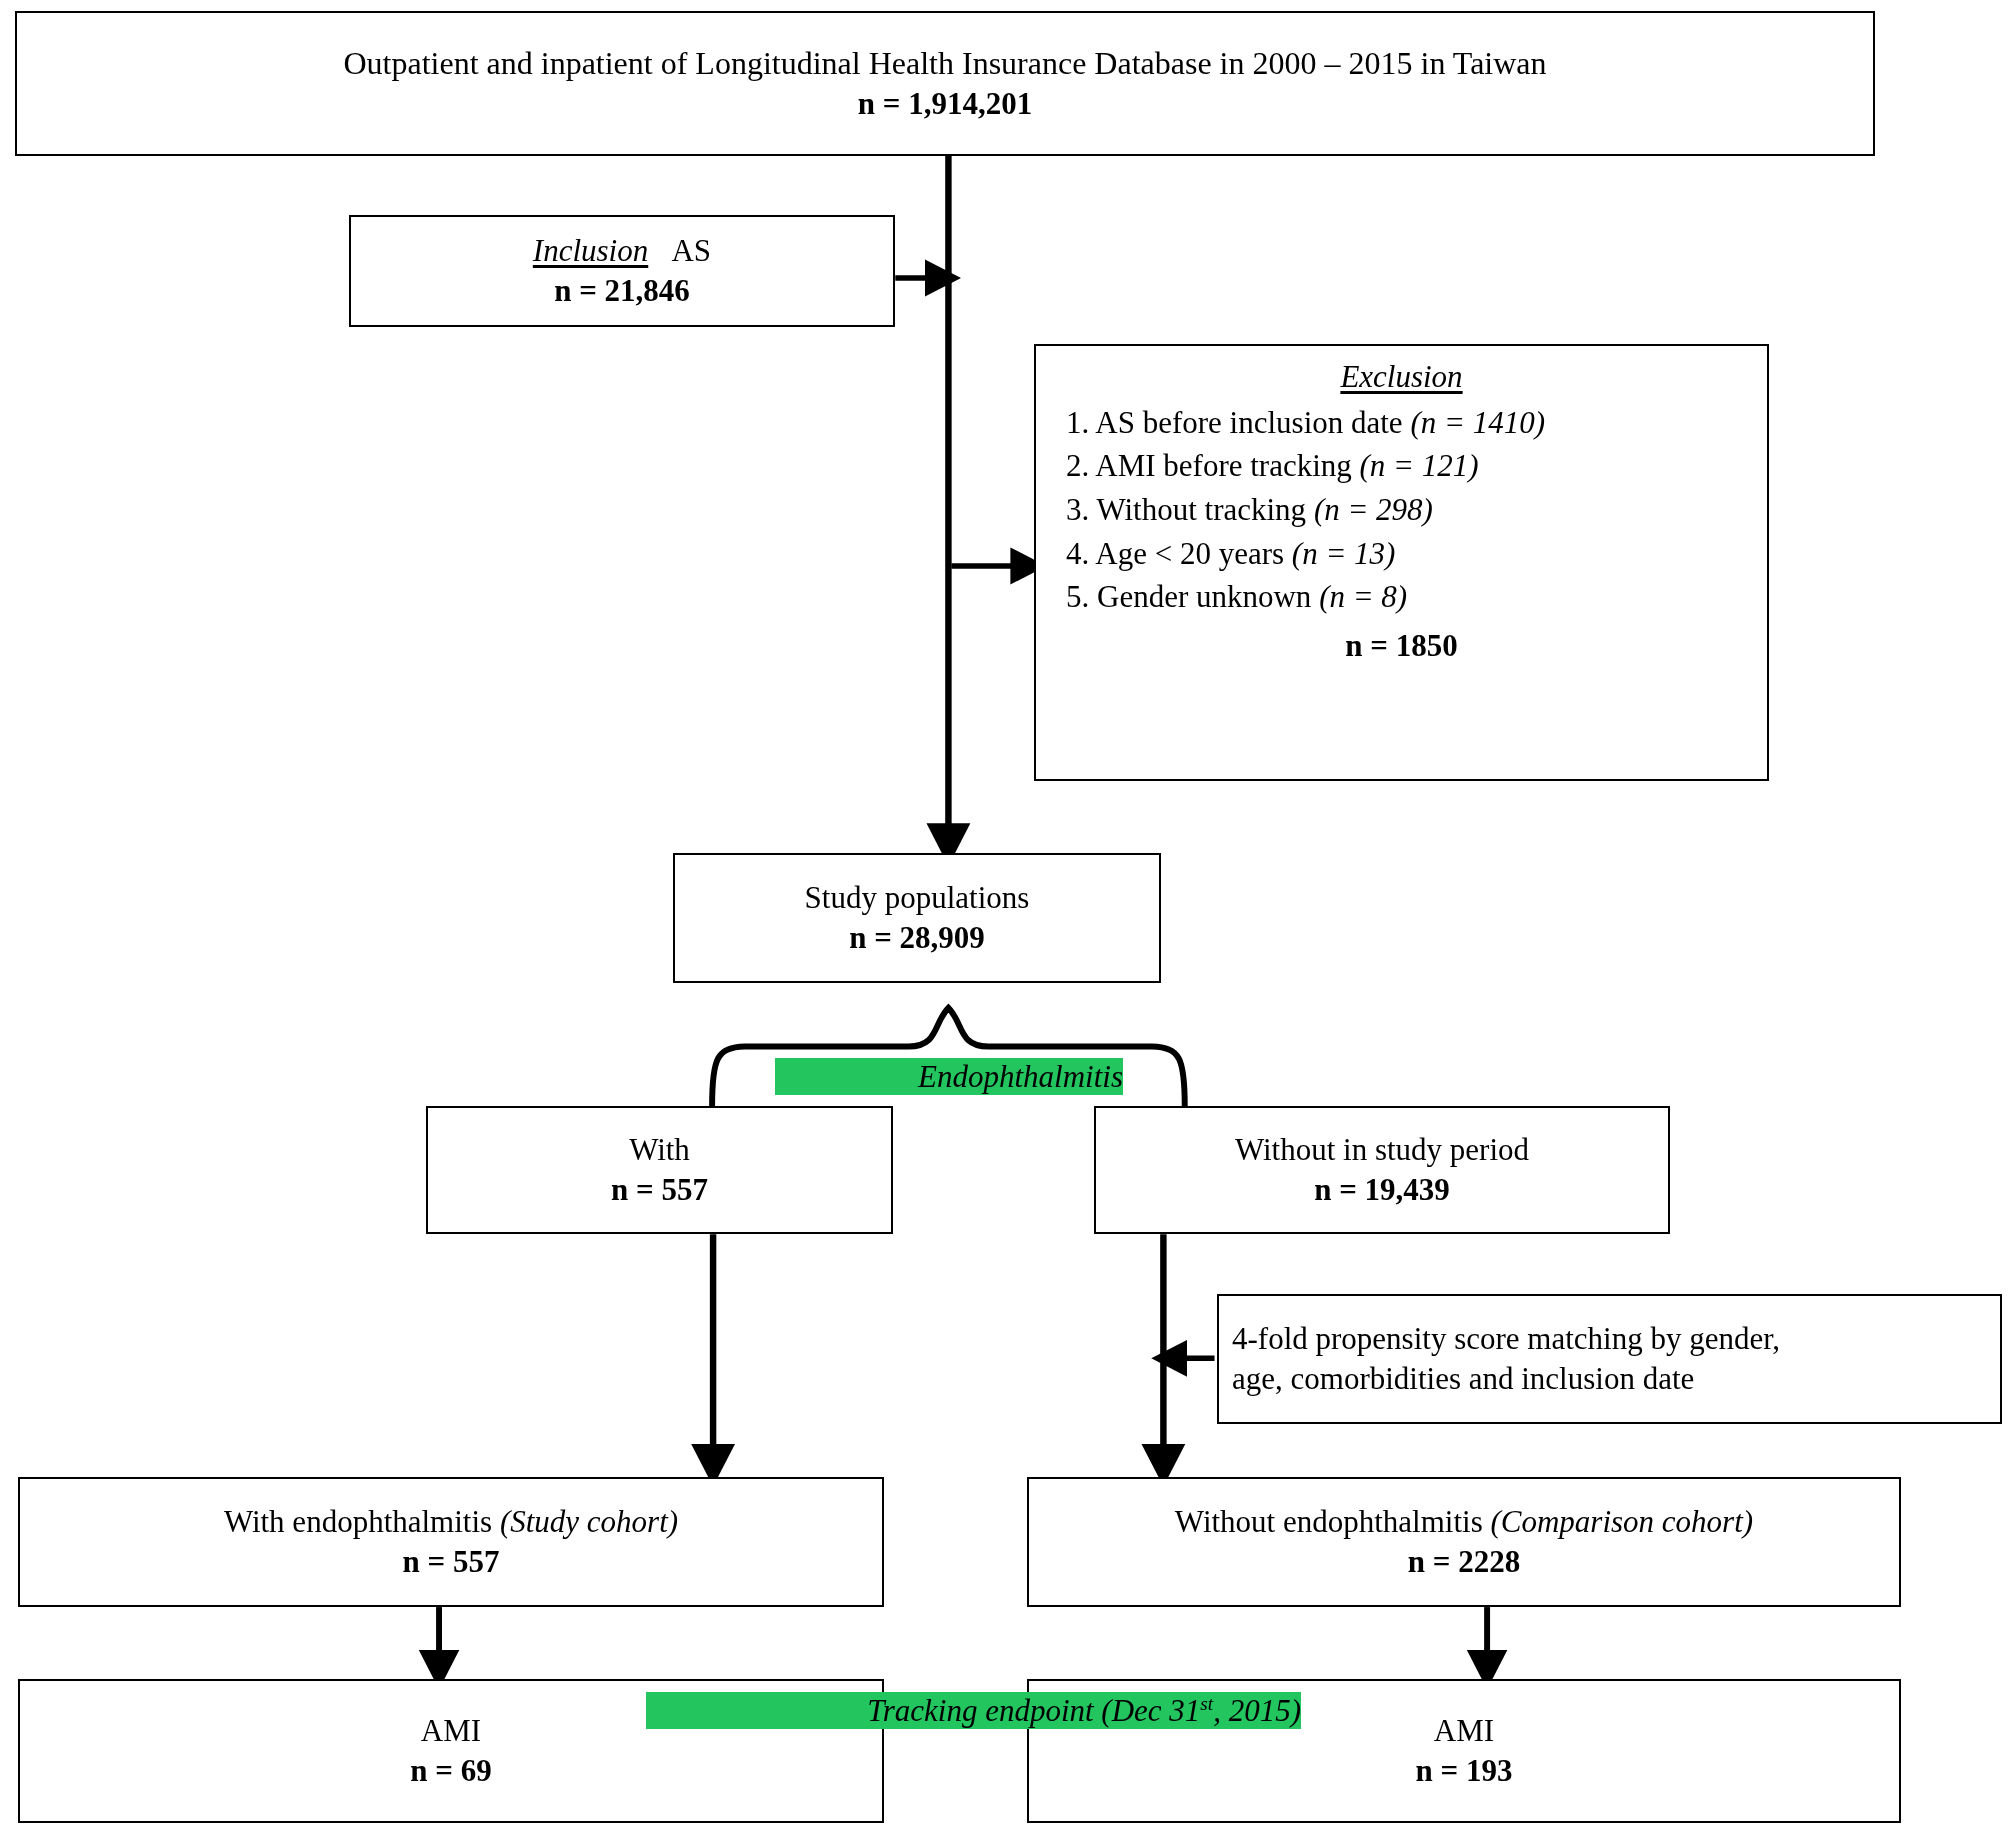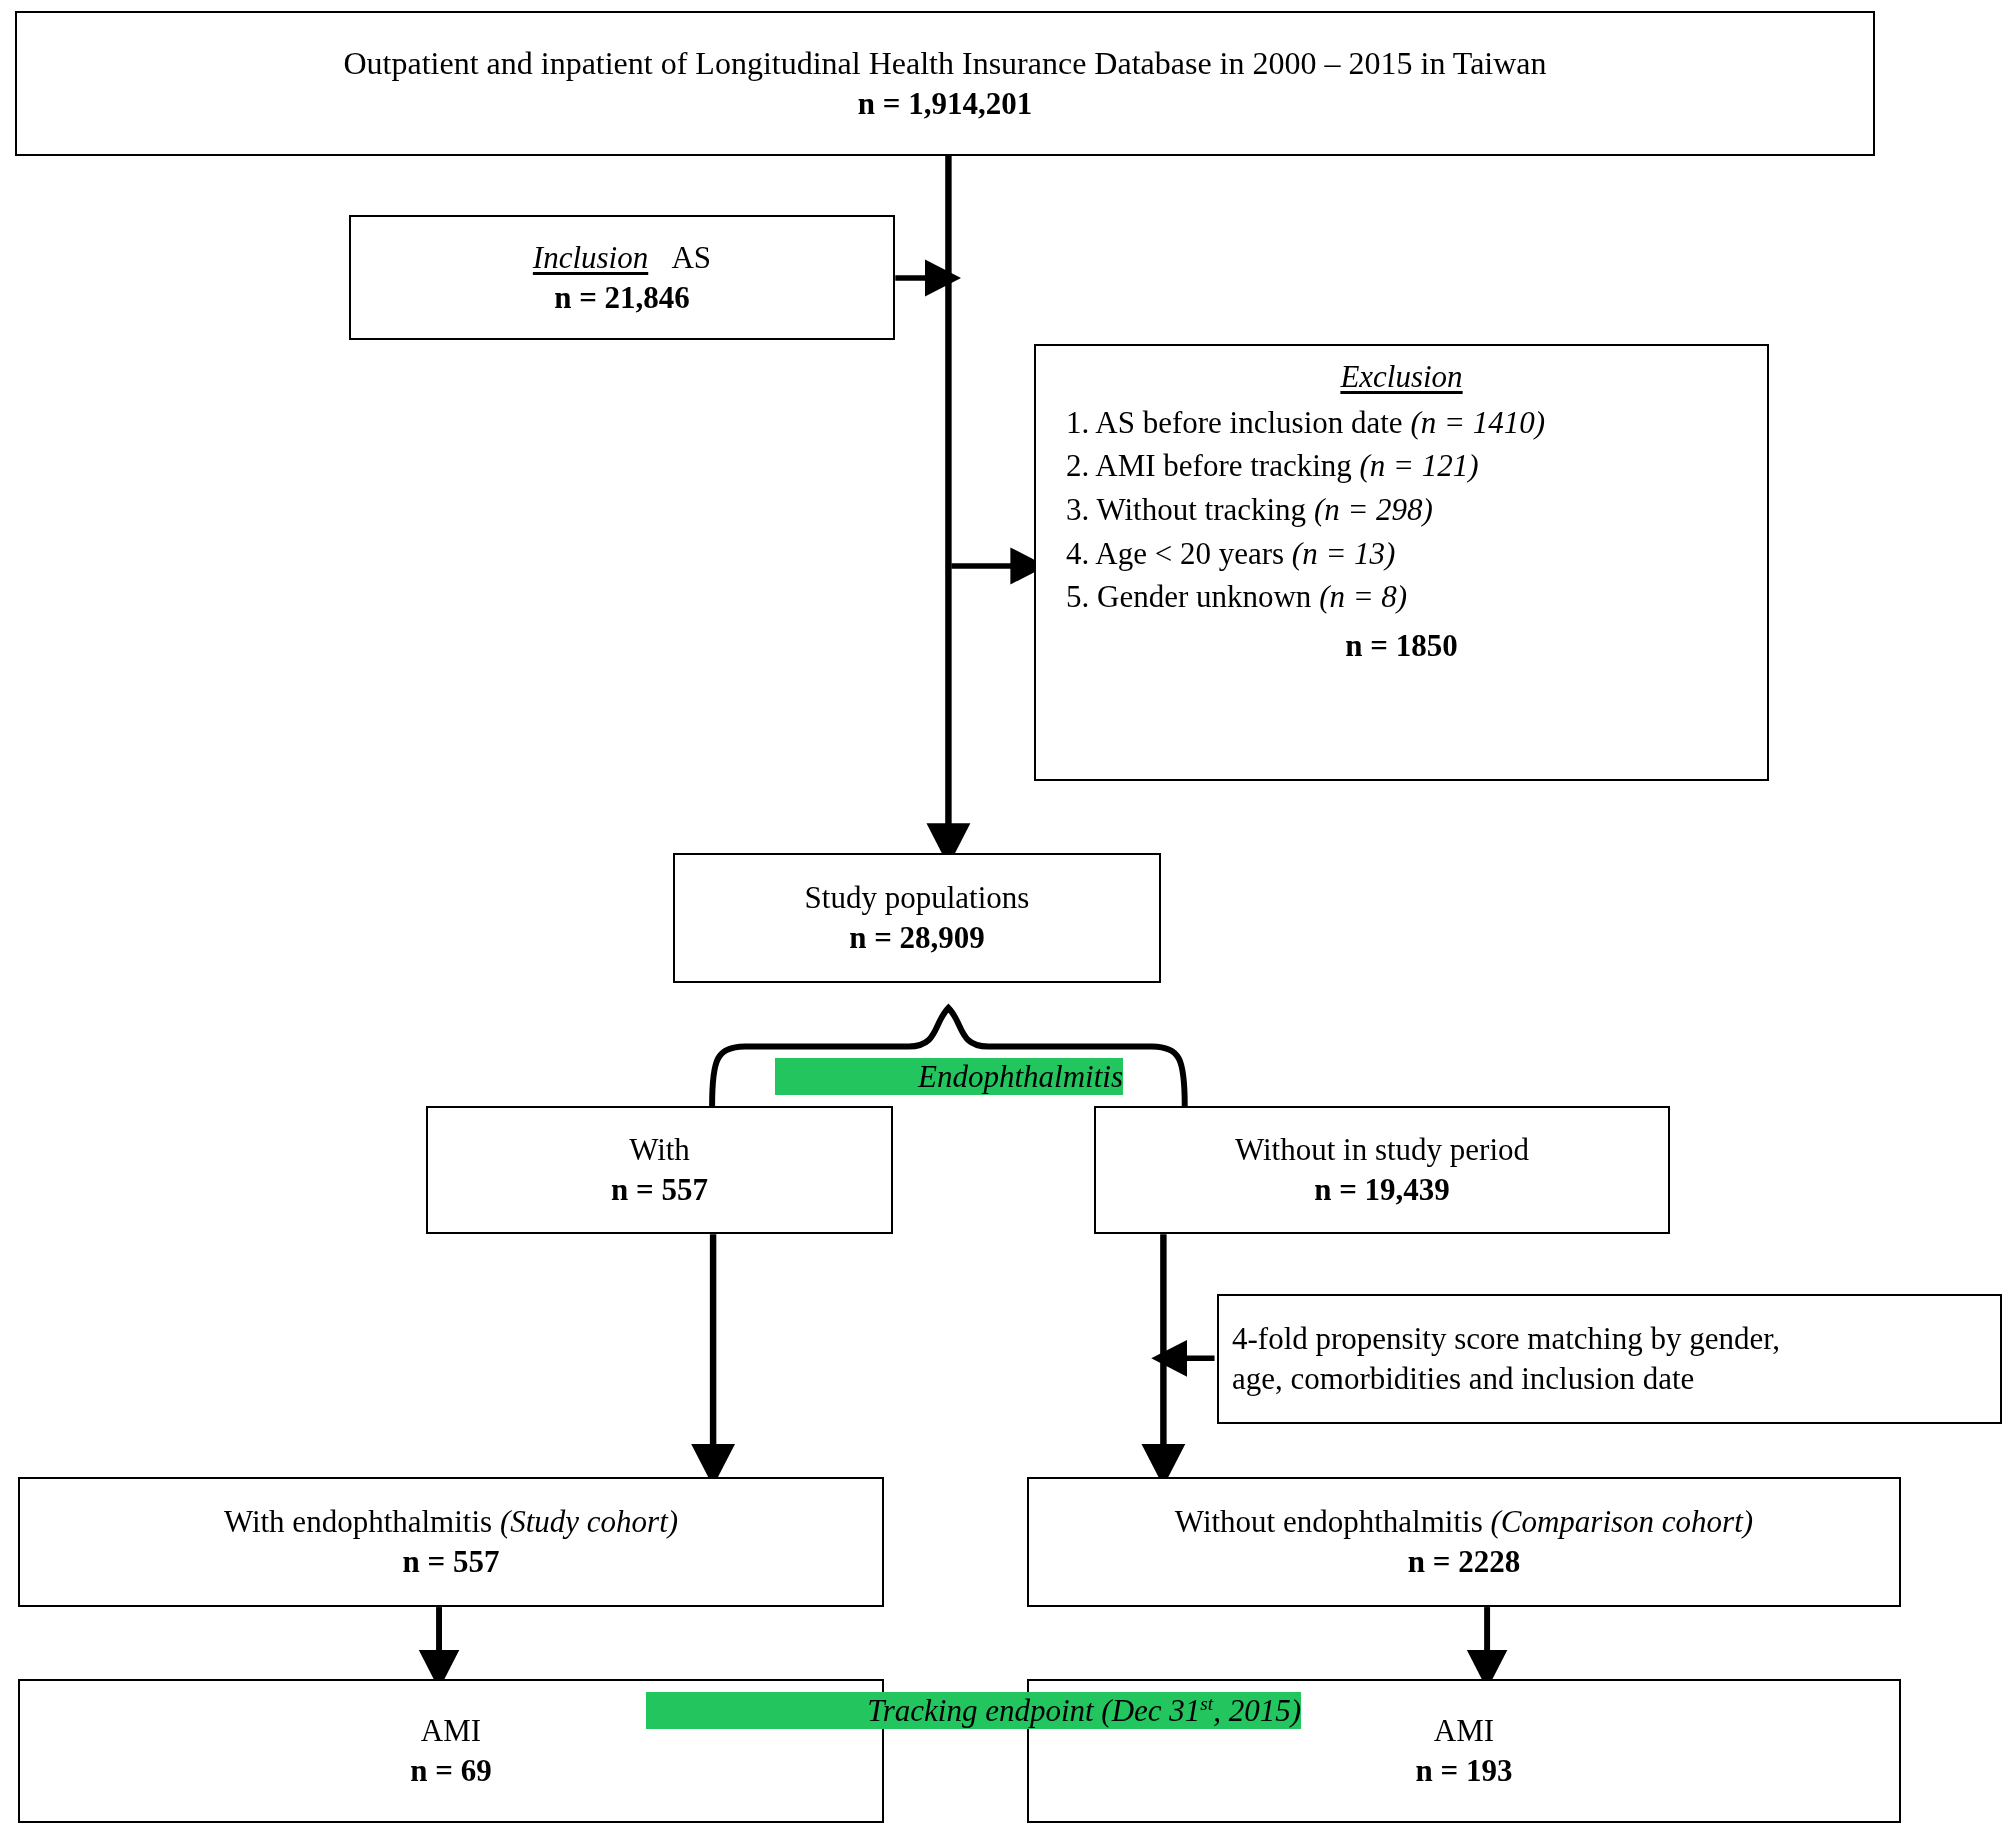--- a/index.html
+++ b/index.html
@@ -50,21 +50,21 @@
     z-index: 3;
     text-align: right;
     font-style: italic;
   }
   sup { font-size: 0.62em; vertical-align: super; line-height: 0; }
 
   
   #box-source   { left: 15px;   top: 11px;   width: 1860px; height: 145px; }
   #box-source .title { font-size: 32px; }
 
-  #box-inclusion{ left: 349px;  top: 215px;  width: 546px; height: 125px; }
+  #box-inclusion{ left: 349px;  top: 215px;  width: 546px; height: 112px; }
 
   #box-exclusion{ left: 1034px; top: 344px;  width: 735px; height: 437px;
                   align-items: stretch; justify-content: flex-start;
                   padding: 11px 22px 20px 22px; }
   #box-exclusion .exc-title { text-align: center; margin-bottom: 4px; }
   #box-exclusion .exc-item  { text-align: left; margin: 2px 8px; }
   #box-exclusion .exc-total { text-align: center; margin-top: 7px; }
 
   #box-study    { left: 673px; top: 853px; width: 488px; height: 130px; }
 

